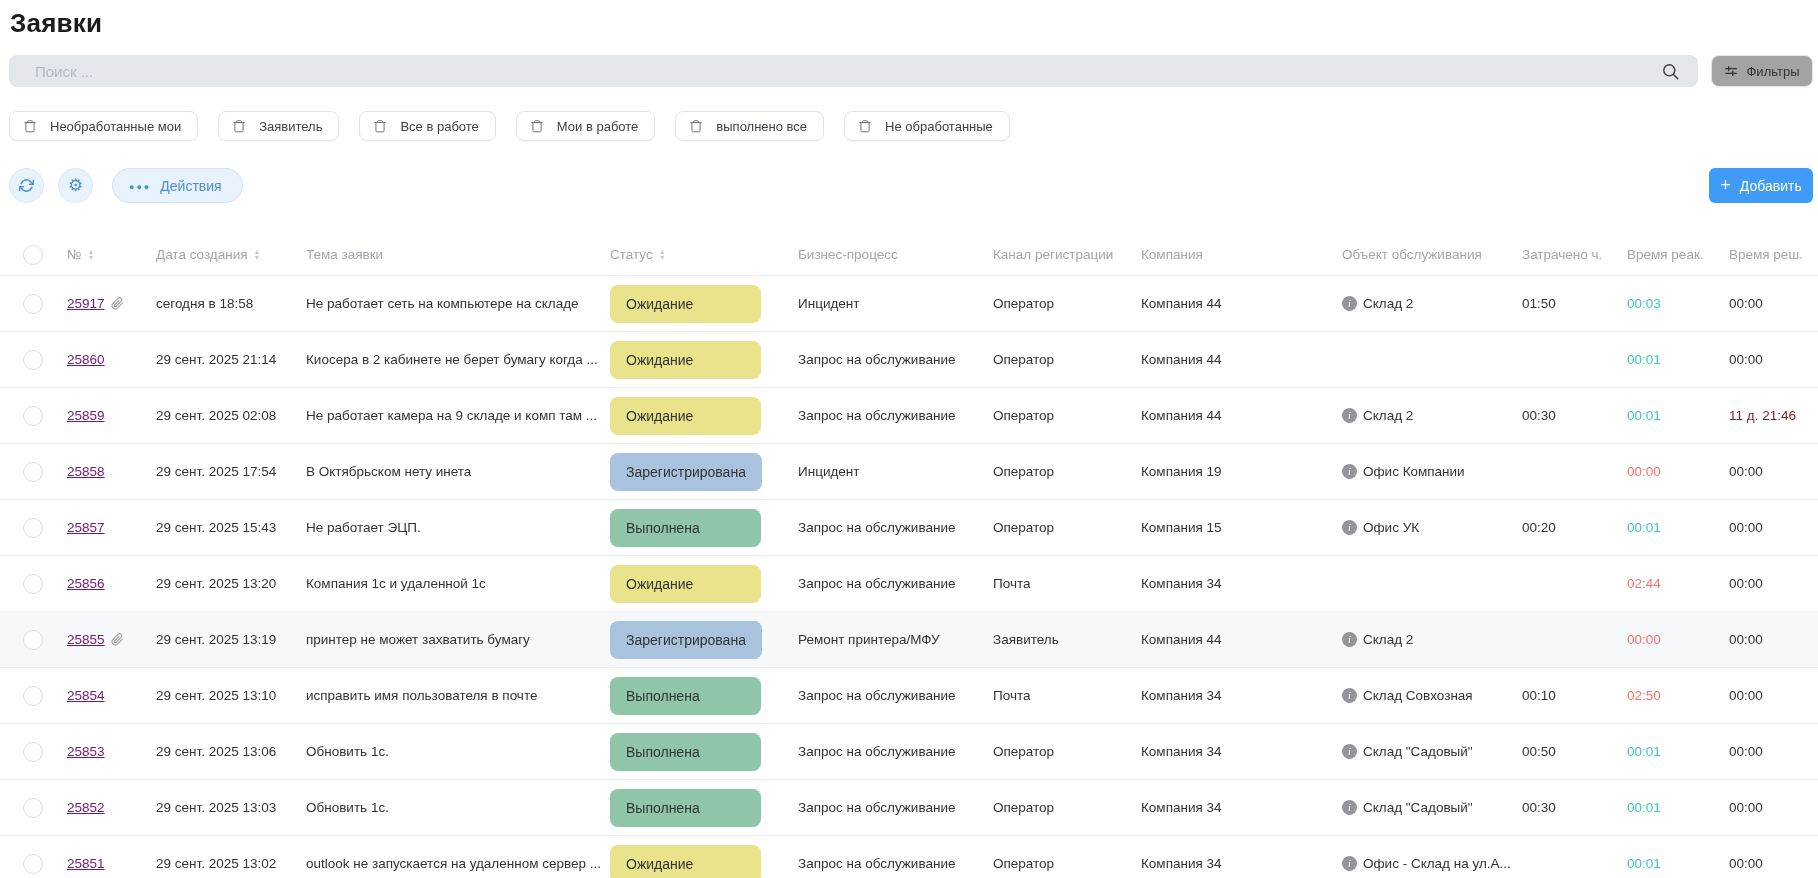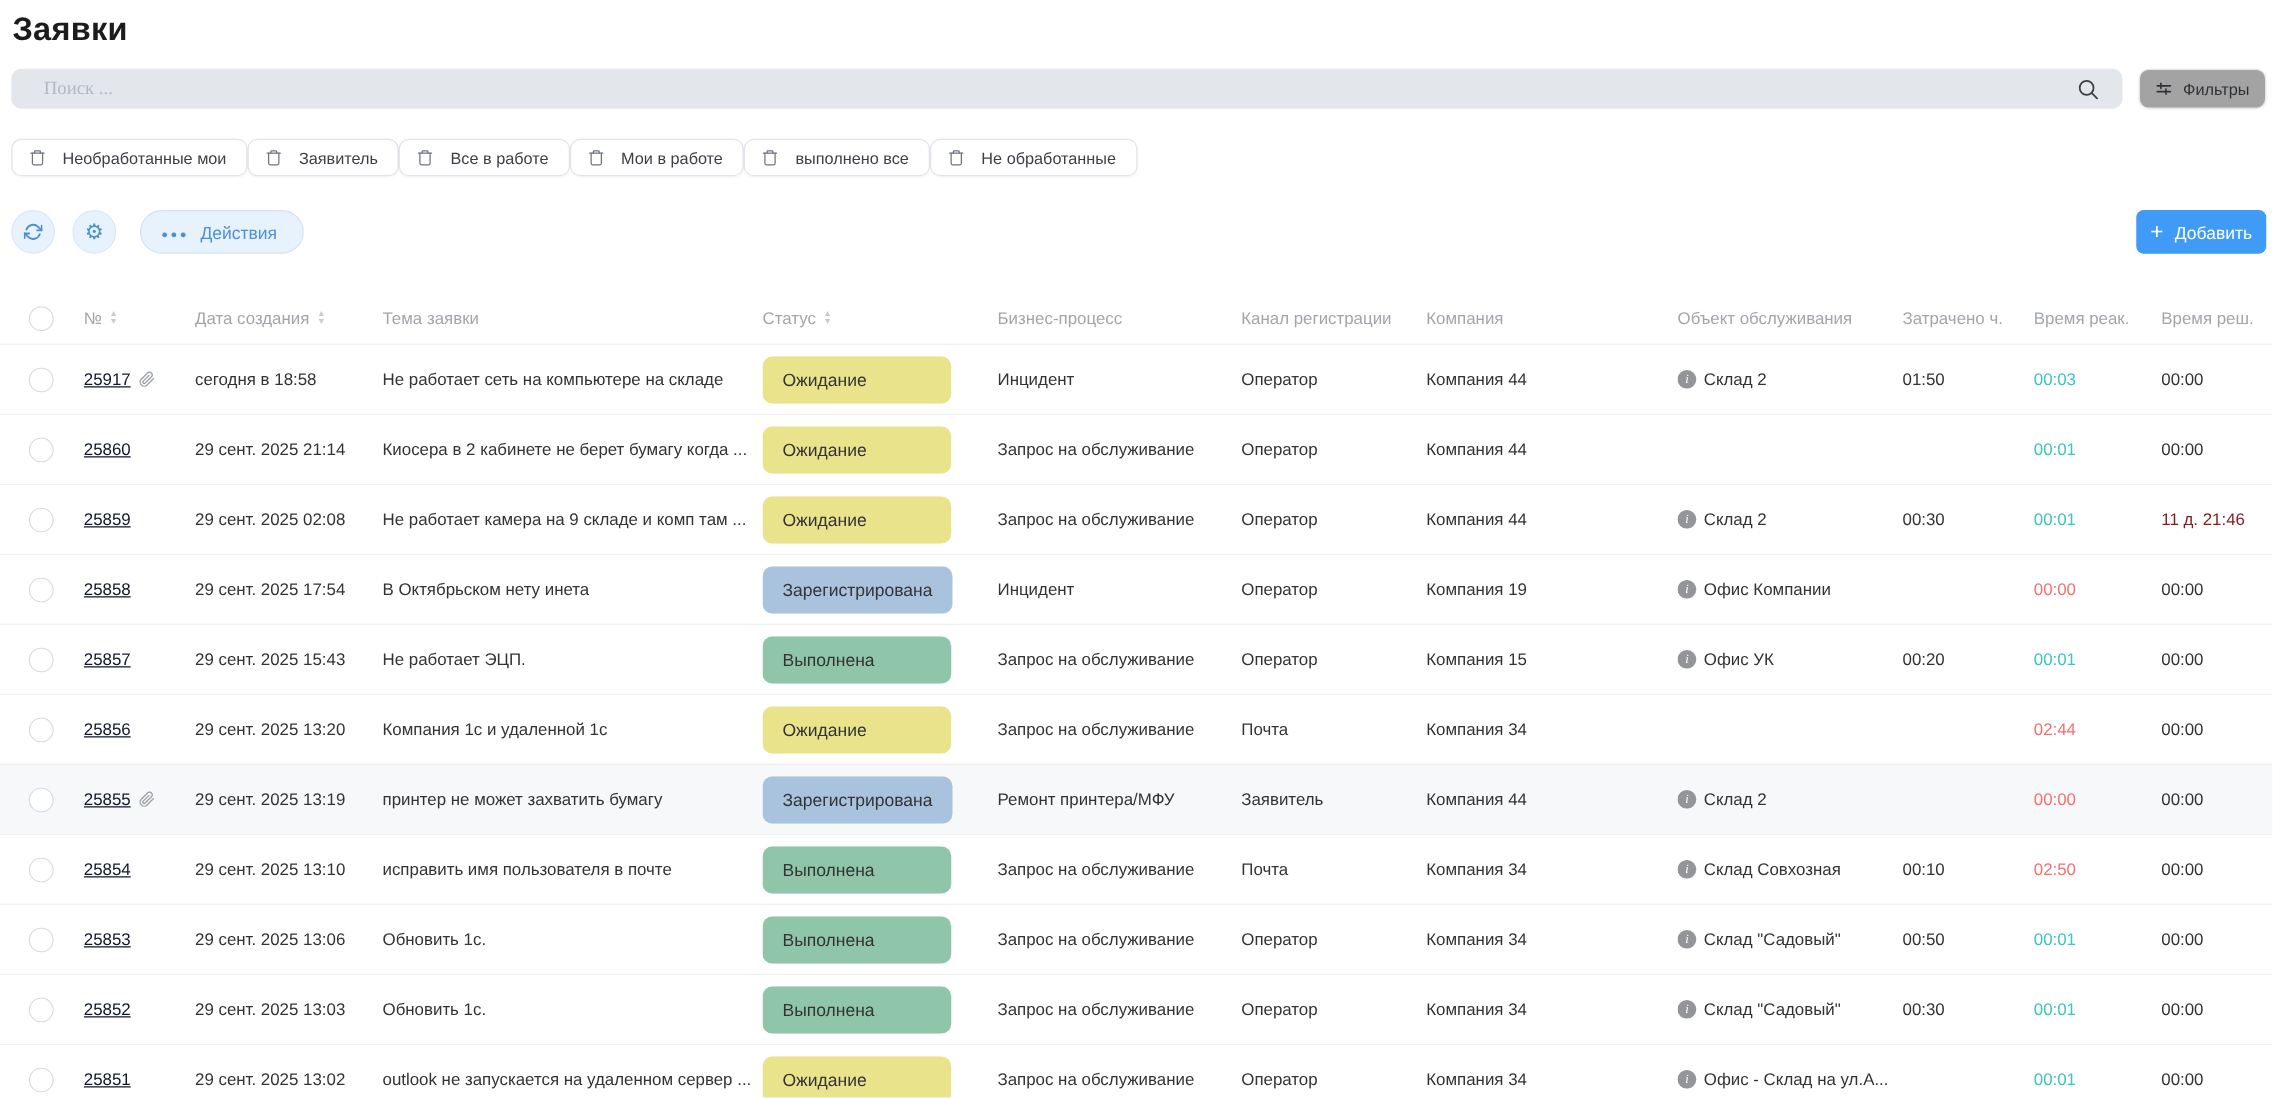--- a/index.html
+++ b/index.html
@@ -5,29 +5,29 @@
   * { box-sizing: border-box; margin: 0; padding: 0; }
   html,body { width:1818px; height:878px; overflow:hidden; background:#fff;
     font-family:"Liberation Sans","DejaVu Sans",sans-serif; color:#333; }
 
   h1.page-title { font-size:26px; font-weight:700; color:#1c1c1c; margin:8px 0 0 10px; letter-spacing:.2px; }
 
   
   .search-row { display:flex; align-items:center; margin:16px 5px 0 9px; gap:13px; }
   .search-box { flex:1; height:32px; background:#e3e6ea; border-radius:8px; position:relative; display:flex; align-items:center; }
   .search-box input { width:100%; height:100%; background:transparent; border:none; outline:none;
-    padding:0 46px 0 26px; font-size:15px; color:#333; font-family:Liberation Serif, serif; }
+    padding:0 46px 0 26px; font-size:15px; color:#333; font-family:Liberation Sans, sans-serif; }
   .search-box input::placeholder { color:#b3b9c3; }
   .search-ic { position:absolute; right:18px; top:7px; }
   .filters-btn { width:102px; height:32px; background:#a3a3a3; border:1px solid #e4e6ea; border-radius:8px;
     display:flex; align-items:center; justify-content:center; gap:8px; font-size:13px; color:#2f3237;
     cursor:pointer; box-shadow:0 1px 2px rgba(0,0,0,.04); }
 
   
-  .chips-row { display:flex; margin:24px 0 0 9px; }
+  .chips-row { display:flex; gap:20px; margin:24px 0 0 9px; }
   .chip { height:30px; background:#fff; border:1px solid #e2e4e9; border-radius:8px; display:flex;
     align-items:center; gap:13px; padding:0 16px 0 13px; font-size:13px; color:#3c3f44; cursor:pointer;
     box-shadow:0 1px 1px rgba(0,0,0,.03); white-space:nowrap; }
 
   
   .actions-row { display:flex; align-items:center; margin:27px 5px 0 9px; gap:14px; }
   .circle-btn { width:35px; height:35px; border-radius:50%; background:#e8f2fd; border:1px solid #d9e9fb;
     display:flex; align-items:center; justify-content:center; cursor:pointer; }
   .gear-glyph { font-size:17px; color:#4a90d2; line-height:1; }
   .actions-btn { height:35px; padding:0 20px 0 16px; border-radius:18px; background:#e8f2fd; border:1px solid #cfe3fa;
@@ -43,21 +43,21 @@
   .thead, .trow { display:grid;
     grid-template-columns:67px 89px 150px 304px 188px 195px 148px 201px 180px 105px 102px 89px;
     align-items:center; }
   .thead { height:41px; }
   .th { font-size:13.5px; color:#a2a6ab; display:flex; align-items:center; gap:6px; white-space:nowrap; overflow:hidden; }
   .sort { display:inline-flex; flex-direction:column; line-height:6px; font-size:7px; color:#c6cbd4; cursor:pointer; }
   .trow { height:56px; border-top:1px solid #eef0f2; background:#fff; }
   .trow.hl { background:#f7f8f9; }
   .td { font-size:13.5px; color:#333; white-space:nowrap; overflow:hidden; display:flex; align-items:center; gap:6px; padding-right:8px; }
   .cbx { width:20px; height:20px; border:1.5px solid #d9dde3; border-radius:50%; margin-left:23px; background:#fff; display:inline-block; cursor:pointer; flex:none; }
-  a.lnk { color:#0f172a; text-decoration:underline; cursor:pointer; }
+  a.lnk { color:#701a75; text-decoration:underline; cursor:pointer; }
   .badge { display:inline-block; min-width:151px; height:38px; line-height:38px; padding:0 16px;
     border-radius:8px; font-size:14px; color:#333; }
   .info-ic { width:15px; height:15px; border-radius:50%; background:#939598; color:#fff; font-size:10px;
     font-style:italic; font-family:"Liberation Serif",serif; display:inline-flex; align-items:center;
     justify-content:center; flex:none; }
   svg { display:block; flex:none; }
 </style>
 </head>
 <body>
 

